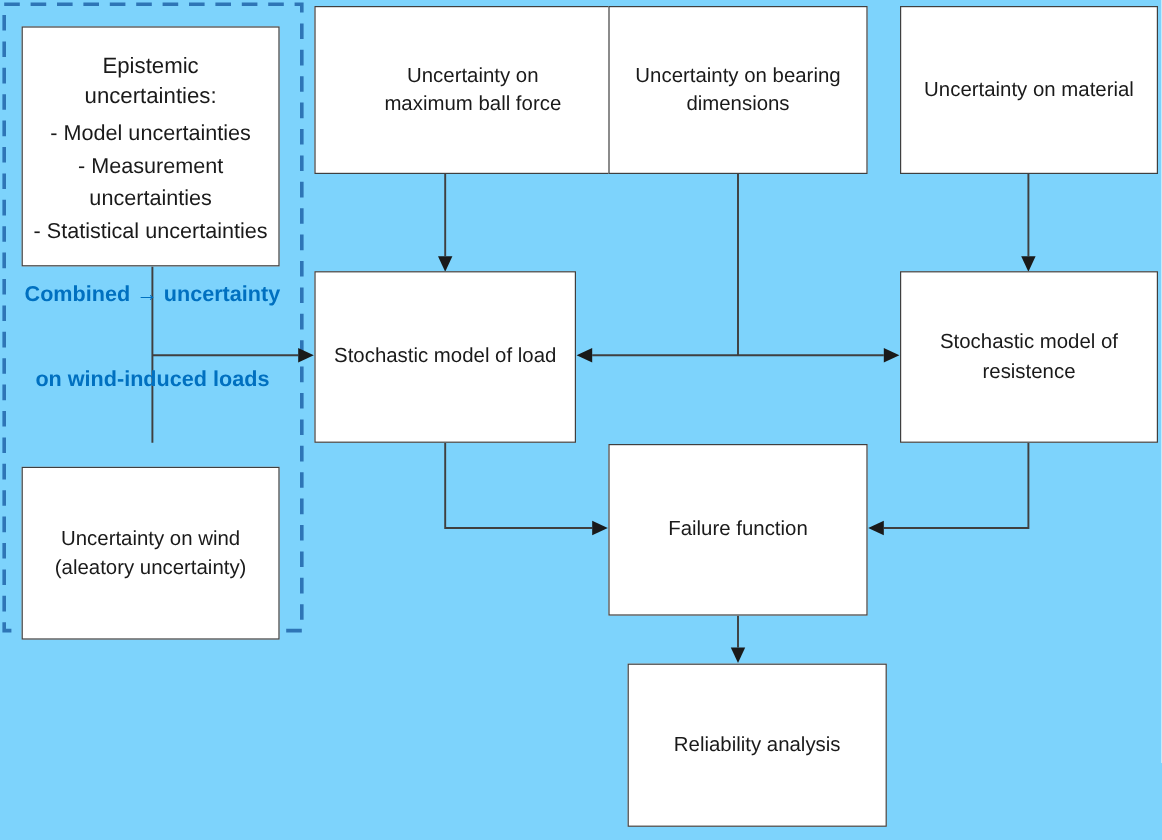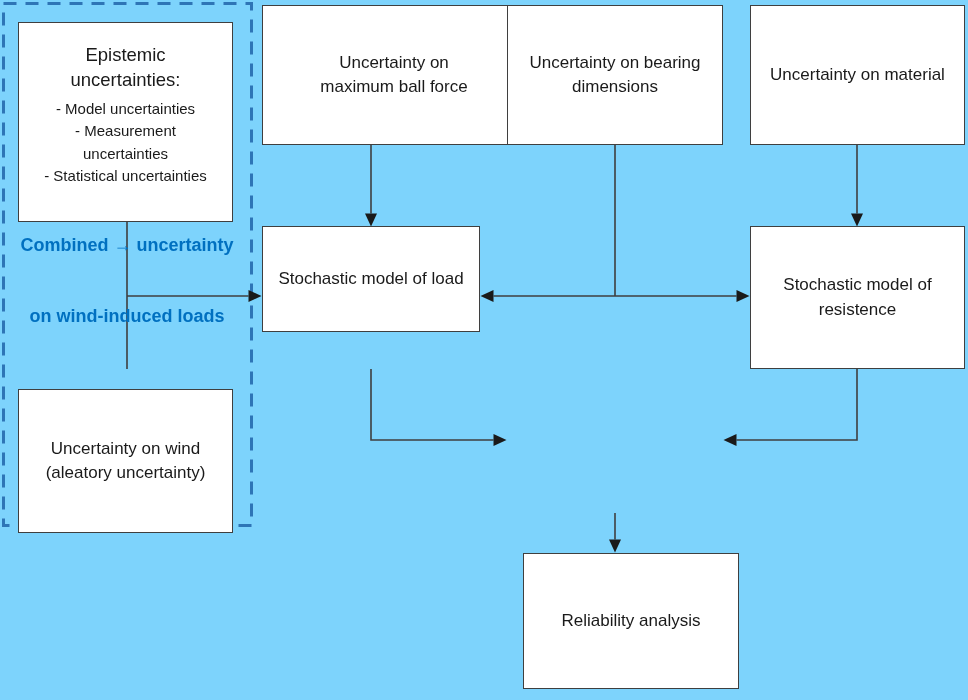--- a/index.html
+++ b/index.html
@@ -41,21 +41,21 @@
     justify-content:flex-start;
     padding-top:20px;
   }
   .epistemic-title{
     font-size:18.5px;
     line-height:1.35;
     margin-bottom:5px;
     white-space:pre-line;
   }
   .epistemic-items{
-    font-size:15px;
+    font-size:18px;
     line-height:1.5;
     white-space:pre-line;
   }
   .blue-label{
     position:absolute;
     left:2px;
     width:250px;
     text-align:center;
     color:var(--accent);
     font-weight:bold;
@@ -134,27 +134,30 @@
 
   <div class="box" style="left:507px;top:5px;width:216px;height:140px;">
     <div>Uncertainty on bearing
 dimensions</div>
   </div>
 
   <div class="box" style="left:750px;top:5px;width:215px;height:140px;">
     <div>Uncertainty on material</div>
   </div>
 
-  <div class="box" style="left:262px;top:226px;width:218px;height:106px;">
+  <div class="box" style="left:262px;top:226px;width:218px;height:143px;">
     <div>Stochastic model of load</div>
   </div>
 
   <div class="box" style="left:750px;top:226px;width:215px;height:143px;">
     <div>Stochastic model of
 resistence</div>
   </div>
 
+  <div class="box" style="left:507px;top:370px;width:216px;height:143px;">
+    <div>Failure function</div>
+  </div>
 
   <div class="box" style="left:523px;top:553px;width:216px;height:136px;">
     <div>Reliability analysis</div>
   </div>
 
 </div>
 
 </body></html>

